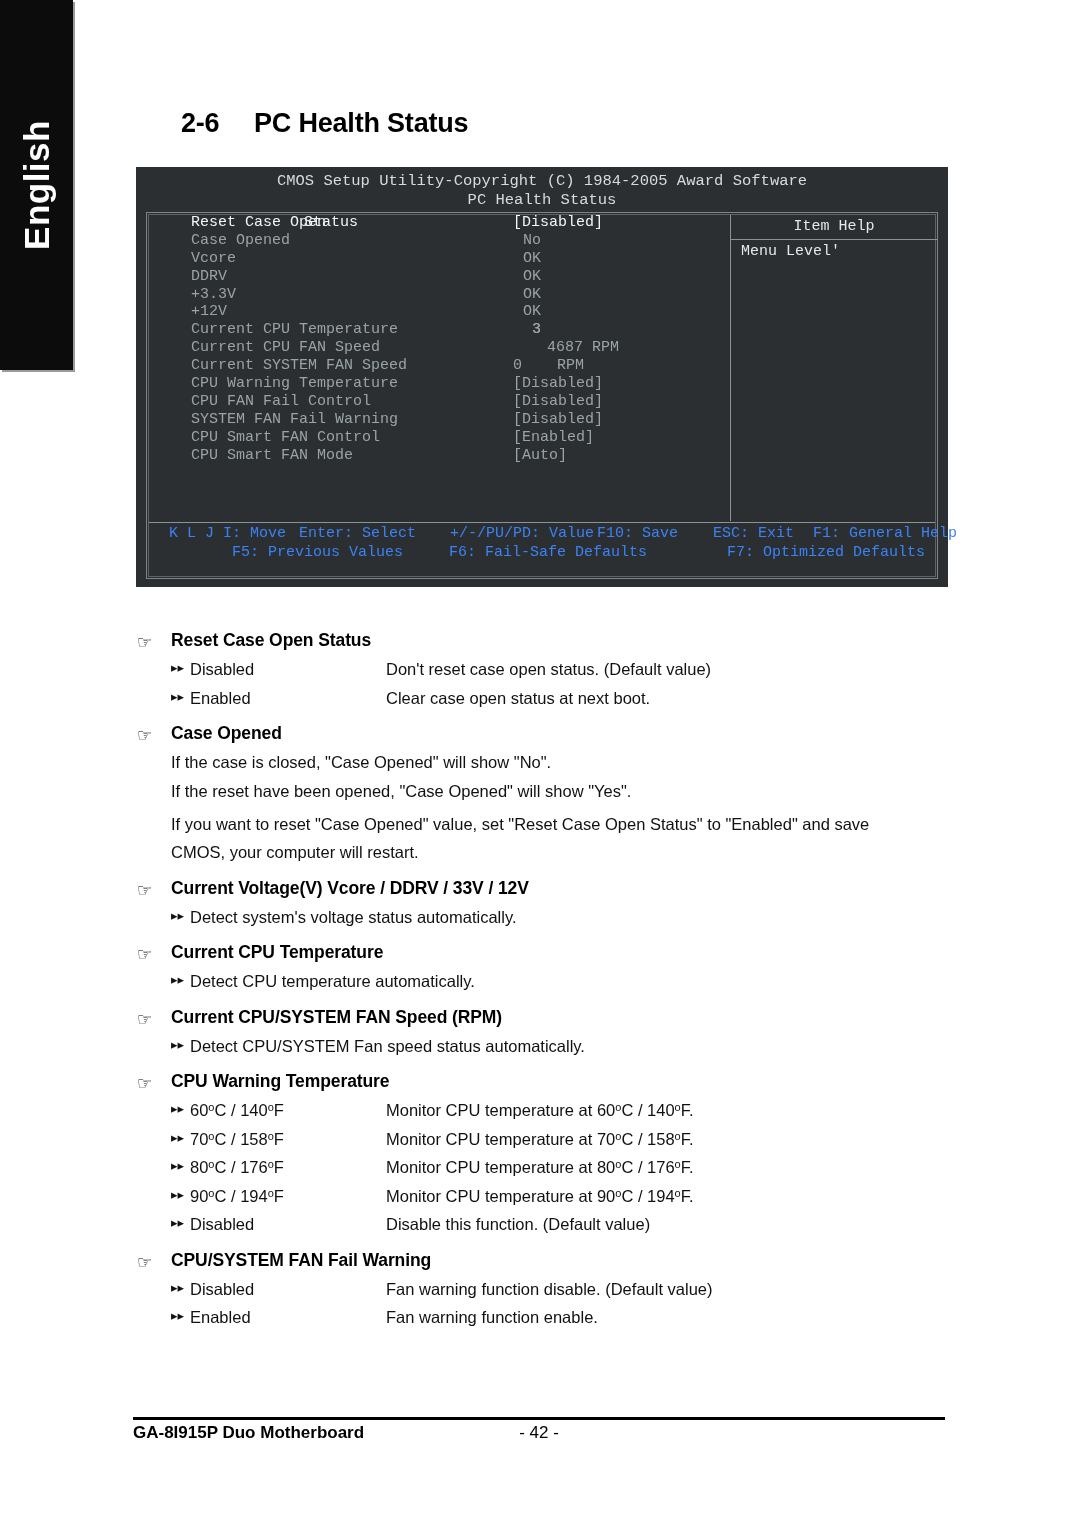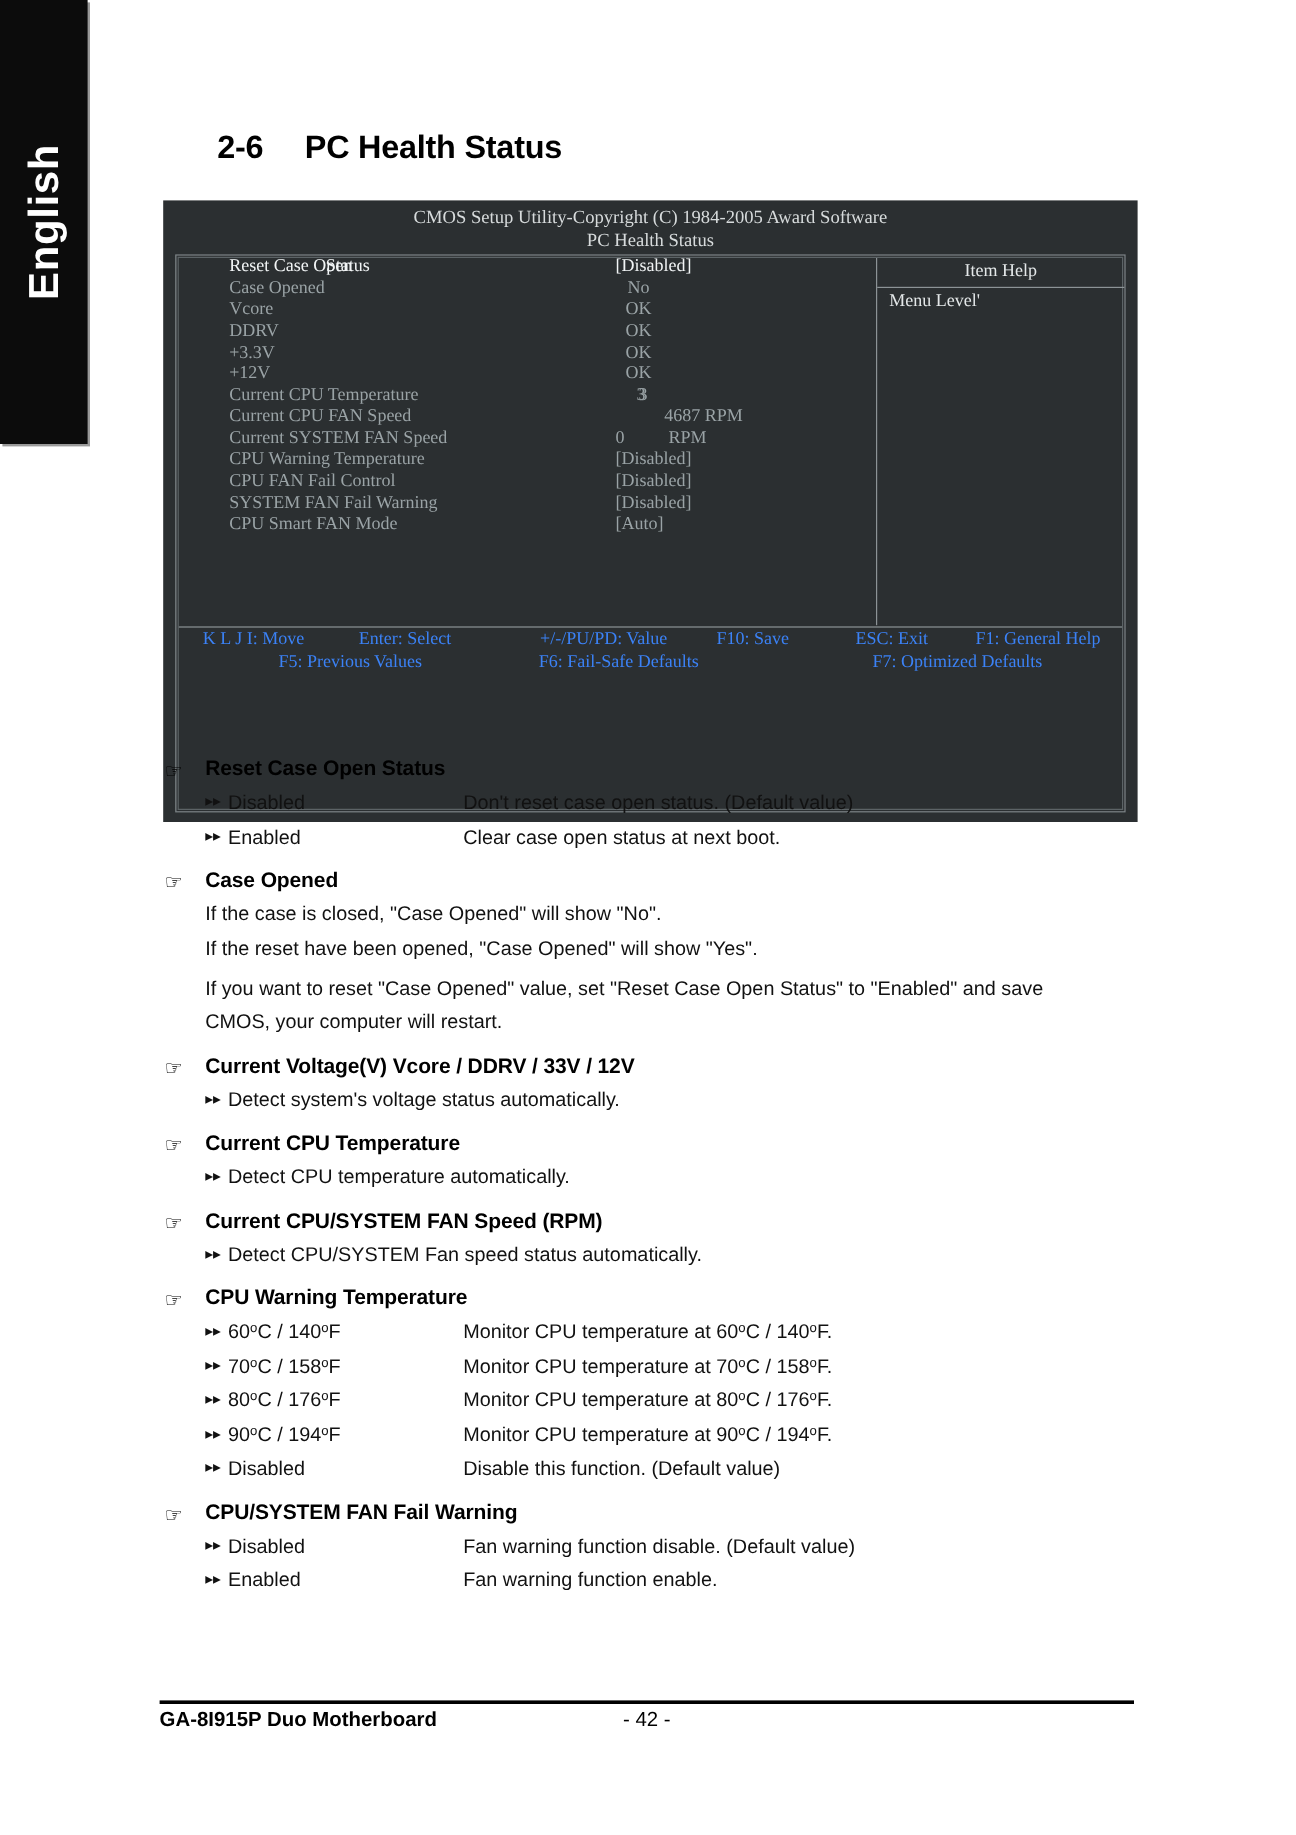--- a/index.html
+++ b/index.html
@@ -50,23 +50,23 @@
     margin-left: 48px;
   }
   #page-heading .sec-num { display: inline-block; width: 73px; }
 
   
   #bios-screen {
     position: absolute;
     left: 136px;
     top: 167px;
     width: 812px;
-    height: 518px;
+    height: 420px;
     background: #2b2f31;
-    font-family: Liberation Serif, serif;
+    font-family: Liberation Mono, monospace;
     box-sizing: border-box;
     padding: 0;
   }
   #bios-title-block {
     position: absolute;
     left: 0;
     top: 5px;
     width: 100%;
     text-align: center;
     color: #d7dbdc;
@@ -338,20 +338,24 @@
             <span class="lbl">CPU Warning Temperature</span>
             <span class="val">[Disabled]</span>
           </div>
           <div class="bios-row">
             <span class="lbl">CPU FAN Fail Control</span>
             <span class="val">[Disabled]</span>
           </div>
           <div class="bios-row">
             <span class="lbl">SYSTEM FAN Fail Warning</span>
             <span class="val">[Disabled]</span>
+          </div>
+          <div class="bios-row">
+            <span class="lbl">CPU Smart FAN Control</span>
+            <span class="val">[Enabled]</span>
           </div>
           <div class="bios-row">
             <span class="lbl">CPU Smart FAN Mode</span>
             <span class="val">[Auto]</span>
           </div>
         </div>
       <div id="bios-divider-v"></div>
 
       <div id="bios-help">
         <div id="bios-help-title">Item Help</div>

